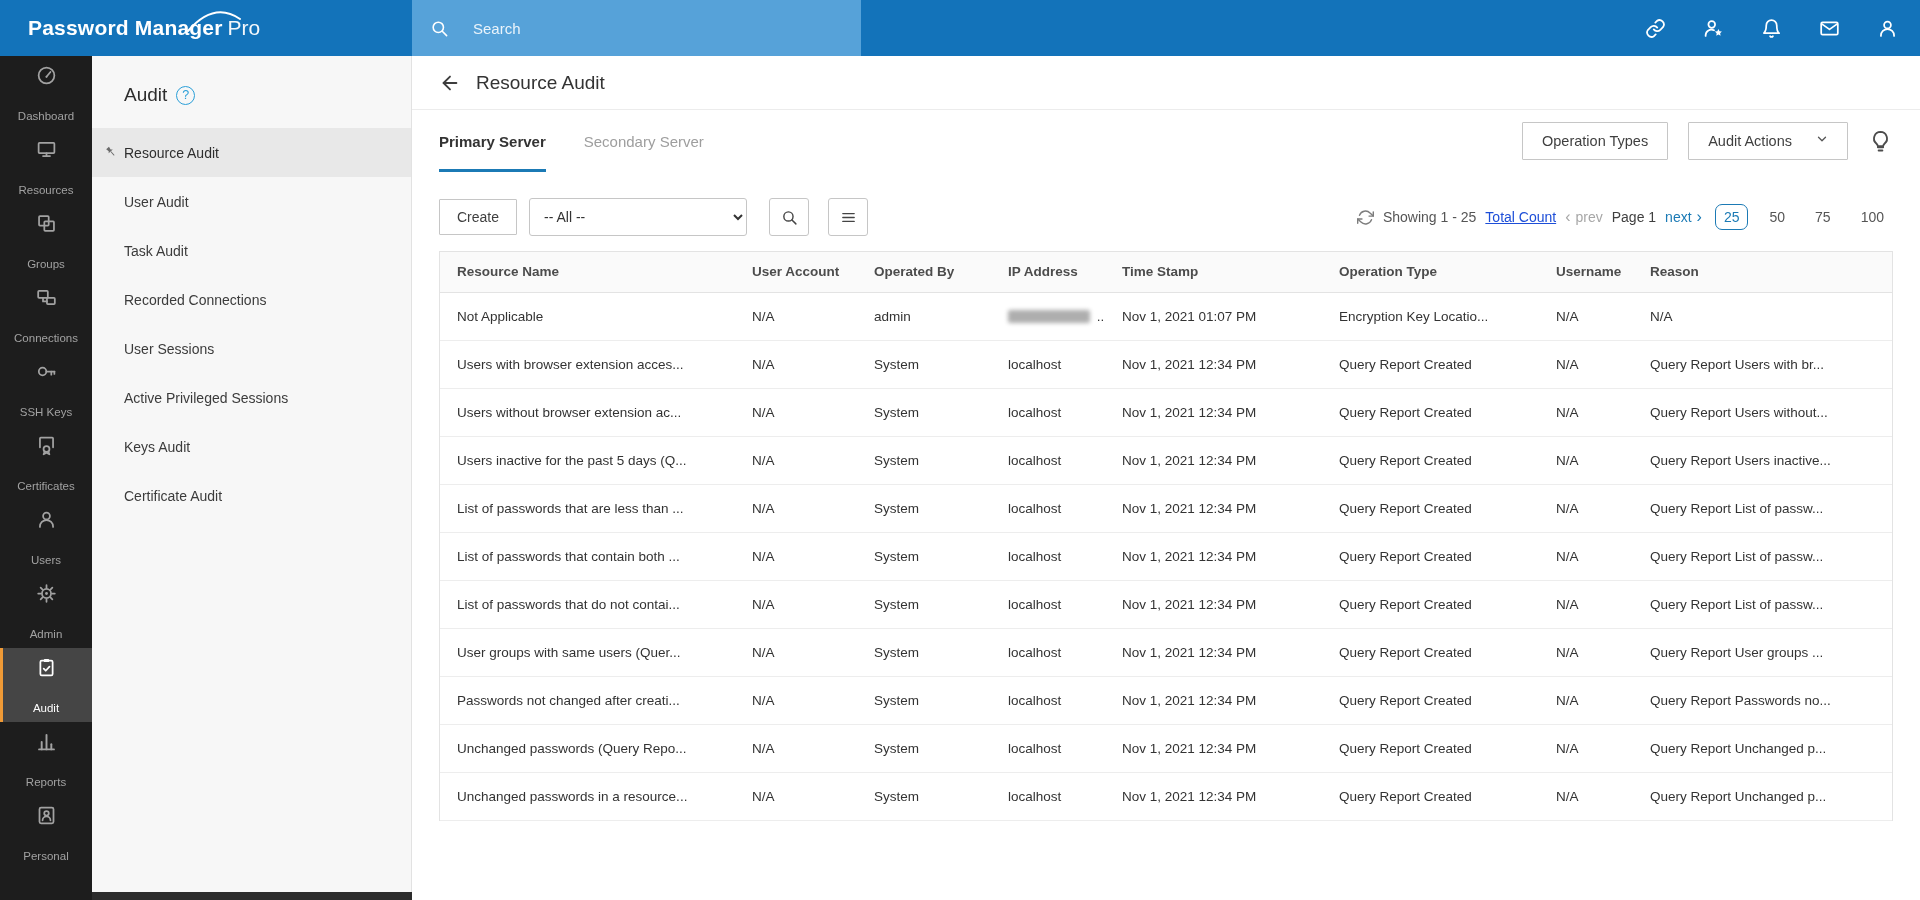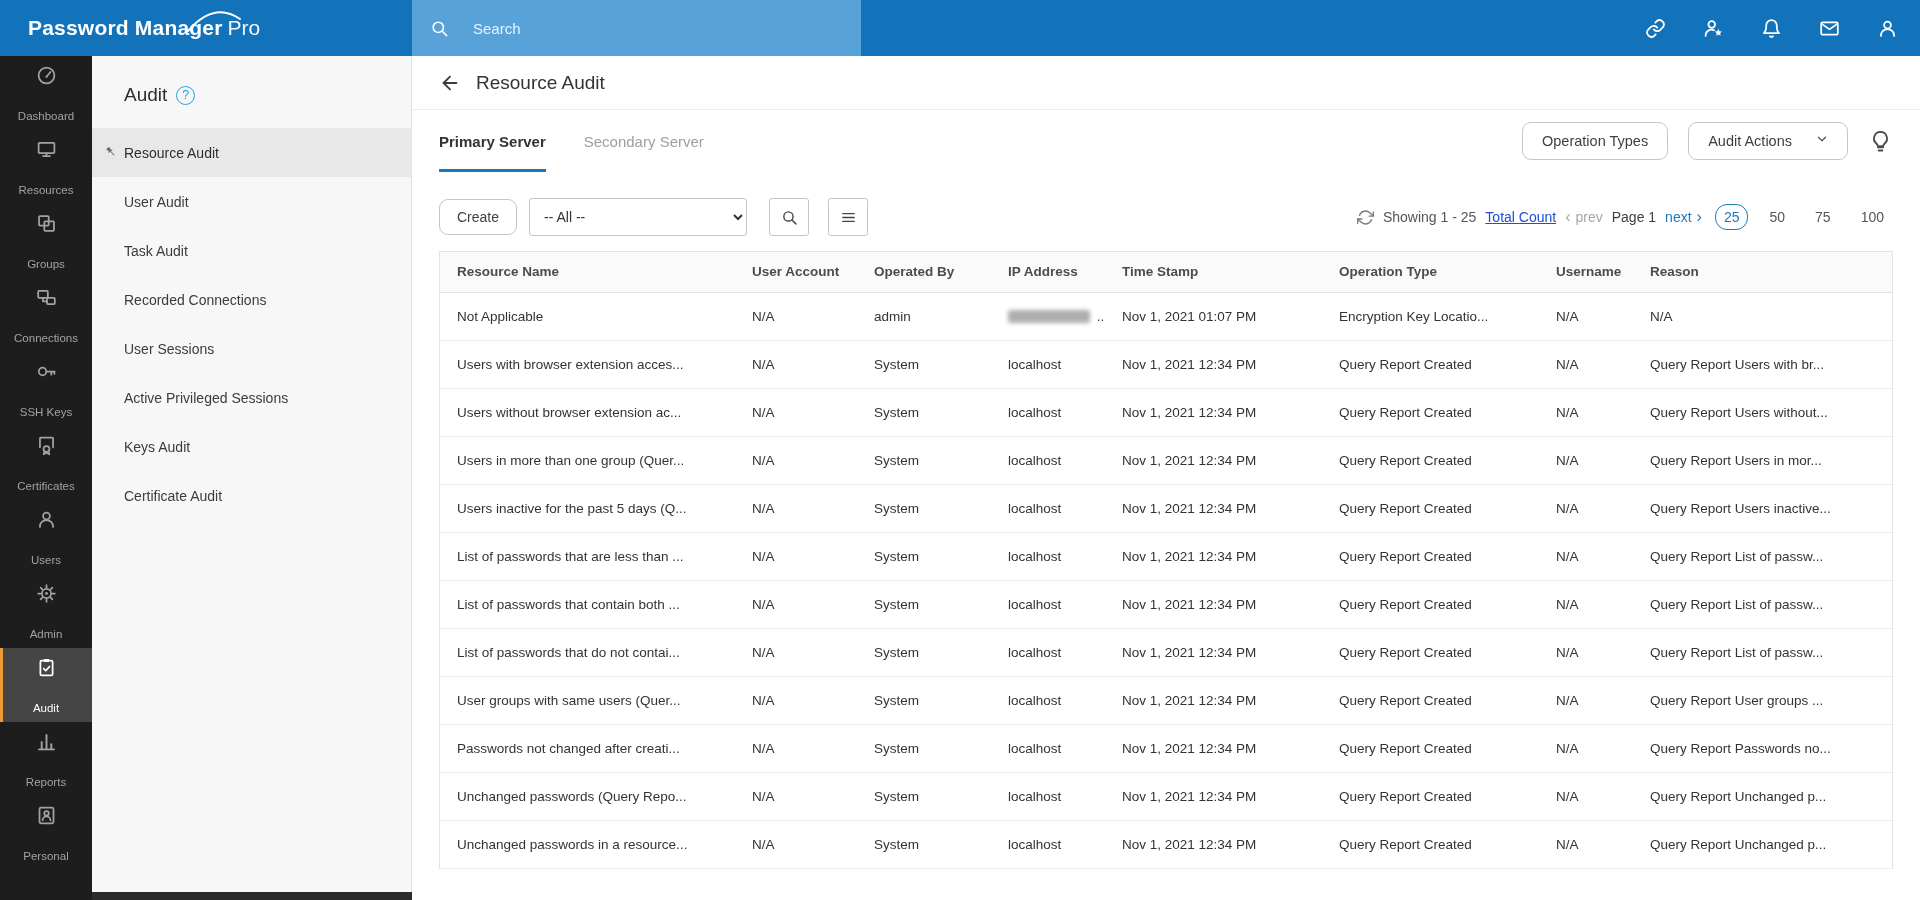--- a/index.html
+++ b/index.html
@@ -45,21 +45,21 @@
   .main-header{height:54px;display:flex;align-items:center;gap:15px;padding-left:27px;border-bottom:1px solid #ececec}
   .back-btn{width:22px;height:22px;color:#3d3d3d;cursor:pointer}
   .back-btn svg{width:22px;height:22px}
   .main-title{font-size:19px;color:#333}
 
   .tabs-row{height:62px;display:flex;align-items:center;padding:0 27px}
   .tabs{display:flex;height:100%}
   .tab{font-size:15px;color:#9e9e9e;cursor:pointer;height:100%;display:flex;align-items:center;margin-right:38px;border-bottom:3px solid transparent;padding-top:3px}
   .tab.active{color:#333;font-weight:700;border-bottom-color:#1b7ab5}
   .tabs-actions{margin-left:auto;display:flex;align-items:center;gap:20px}
-  .btn{background:#fff;border:1px solid #c6c6c6;border-radius:9px;color:#3f3f3f;font-size:14.5px;font-family:inherit;padding:10px 19px;cursor:pointer}
+  .btn{background:#fff;border:1px solid #c6c6c6;border-radius:1px;color:#3f3f3f;font-size:14.5px;font-family:inherit;padding:10px 19px;cursor:pointer}
   .btn.caret{display:flex;align-items:flex-start;gap:24px}
   .caret-ic svg{width:12px;height:12px;color:#555}
   .bulb{width:25px;height:25px;cursor:pointer;color:#4c4c4c}
   .bulb svg{width:25px;height:25px}
 
   .toolbar{display:flex;align-items:center;margin:26px 27px 0}
   .btn.small{padding:9px 17px;font-size:14px}
   .filter-select{width:218px;height:38px;margin-left:12px;border:1px solid #c6c6c6;border-radius:3px;background:#fff;color:#333;font-size:14px;font-family:inherit;padding:0 10px;outline:none;cursor:pointer}
   .icon-btn{width:40px;height:38px;border:1px solid #c6c6c6;border-radius:3px;background:#fff;display:flex;align-items:center;justify-content:center;color:#444;cursor:pointer}
   .icon-btn svg{width:17px;height:17px}
@@ -68,21 +68,21 @@
 
   .toolbar-right{margin-left:auto;display:flex;align-items:center;gap:9px;font-size:14px;color:#555}
   .refresh{width:17px;height:17px;color:#7d7d7d;cursor:pointer}
   .refresh svg{width:17px;height:17px}
   .total-count{color:#1d4ed8;text-decoration:underline;cursor:pointer}
   .prev{color:#a7a7a7;display:flex;align-items:center;gap:5px;cursor:default}
   .pageno{color:#3f3f3f}
   .next{color:#1b7ab5;display:flex;align-items:center;gap:5px;cursor:pointer}
   .chev{font-size:16px;line-height:1}
   .sizes{display:flex;align-items:center;gap:12px;margin-left:4px}
-  .size{color:#555;cursor:pointer;padding:4px 8px;border:1px solid transparent;border-radius:12px}
+  .size{color:#555;cursor:pointer;padding:4px 8px;border:1px solid transparent;border-radius:7px}
   .size.active{color:#1b7ab5;border-color:#1b7ab5}
 
   .table-wrap{margin:15px 27px 0;border:1px solid #e3e3e3;border-bottom:none}
   table{width:100%;border-collapse:collapse;table-layout:fixed}
   th{height:40px;background:#fafafa;font-weight:700;color:#4c4c4c;font-size:13.5px;text-align:left;padding:0 10px;border-bottom:1px solid #e3e3e3;white-space:nowrap;overflow:hidden}
   td{height:48px;color:#333;font-size:13.5px;padding:0 10px;border-bottom:1px solid #ededed;white-space:nowrap;overflow:hidden}
   th:first-child,td:first-child{padding-left:17px}
   .redact{display:inline-block;vertical-align:middle;width:82px;height:13px;background:#aeaeae;border-radius:2px;filter:blur(2px);margin-right:3px}
 </style>
 </head>
@@ -427,30 +427,20 @@
             <td>Users without browser extension ac...</td>
             <td>N/A</td>
             <td>System</td>
             <td>localhost</td>
             <td>Nov 1, 2021 12:34 PM</td>
             <td>Query Report Created</td>
             <td>N/A</td>
             <td>Query Report Users without...</td>
           </tr>
           <tr>
-            <td>Users in more than one group (Quer...</td>
-            <td>N/A</td>
-            <td>System</td>
-            <td>localhost</td>
-            <td>Nov 1, 2021 12:34 PM</td>
-            <td>Query Report Created</td>
-            <td>N/A</td>
-            <td>Query Report Users in mor...</td>
-          </tr>
-          <tr>
             <td>Users inactive for the past 5 days (Q...</td>
             <td>N/A</td>
             <td>System</td>
             <td>localhost</td>
             <td>Nov 1, 2021 12:34 PM</td>
             <td>Query Report Created</td>
             <td>N/A</td>
             <td>Query Report Users inactive...</td>
           </tr>
           <tr>

